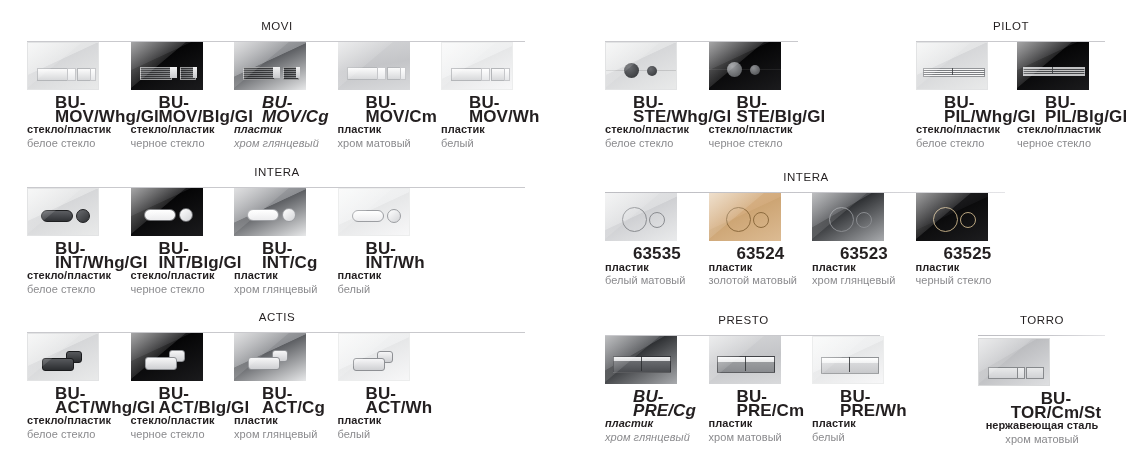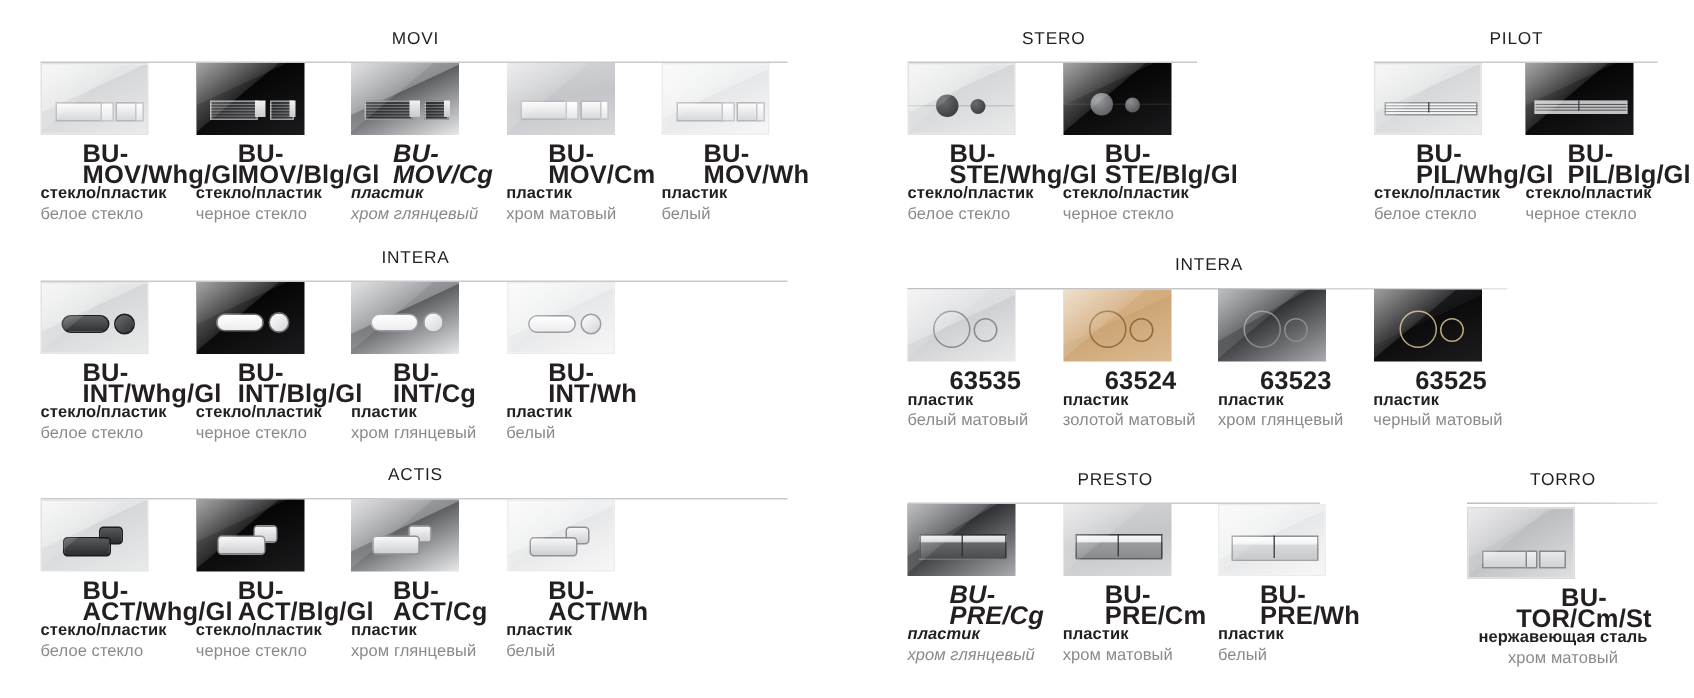--- a/index.html
+++ b/index.html
@@ -341,21 +341,20 @@
           <div class="mat">пластик</div>
           <div class="fin">белый</div>
         </div>
       </div>
 
     </div>
   </div>
 
   <div class="section" style="left:605px;top:20px;width:195px;">
     <div class="sec-head">
-      <div class="sec-title">STERO</div>
       <div class="sec-rule" style="width:193px;"></div>
     </div>
     <div class="items">
 
       <div class="item" style="left:0px;">
         <div class="thumb f-whg">
           <div class="g ste-line"></div>
           <div class="g ste-big"></div>
           <div class="g ste-sm"></div>
           <div class="gloss"></div>
@@ -432,21 +431,21 @@
 
       <div class="item" style="left:310.5px;">
         <div class="thumb f-blkm dark">
           <div class="g tw-big"></div>
           <div class="g tw-sm"></div>
           <div class="gloss"></div>
         </div>
         <div class="cap">
           <div class="code">63525</div>
           <div class="mat">пластик</div>
-          <div class="fin">черный матовый</div>
+          <div class="fin">черный стекло</div>
         </div>
       </div>
 
     </div>
   </div>
 
   <div class="section" style="left:605px;top:314px;width:277px;">
     <div class="sec-head">
       <div class="sec-title">PRESTO</div>
       <div class="sec-rule" style="width:275px;"></div>

